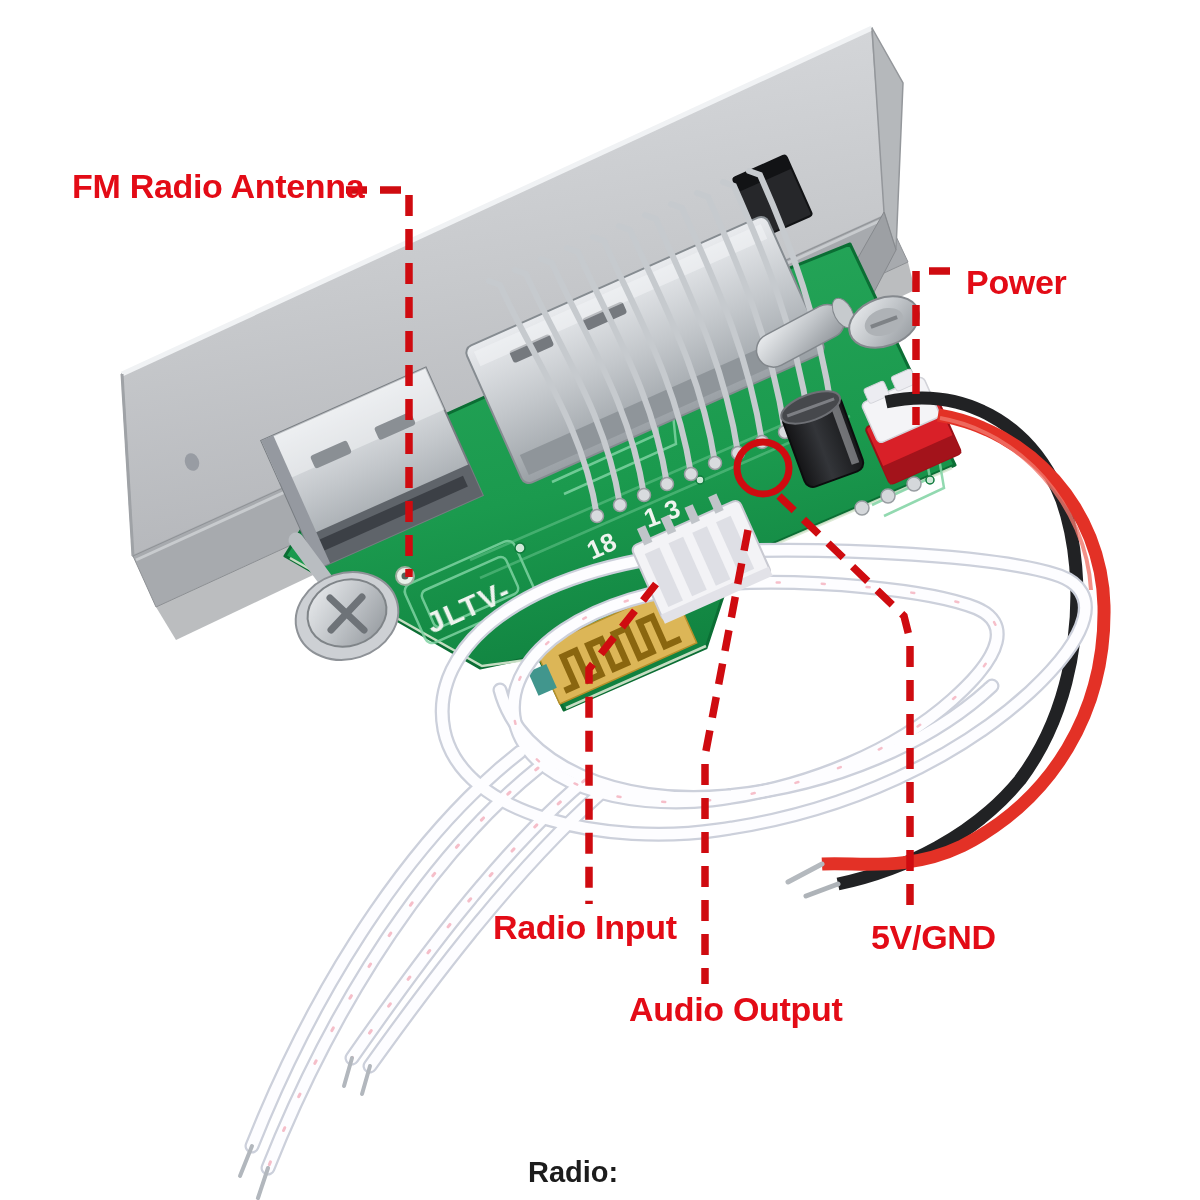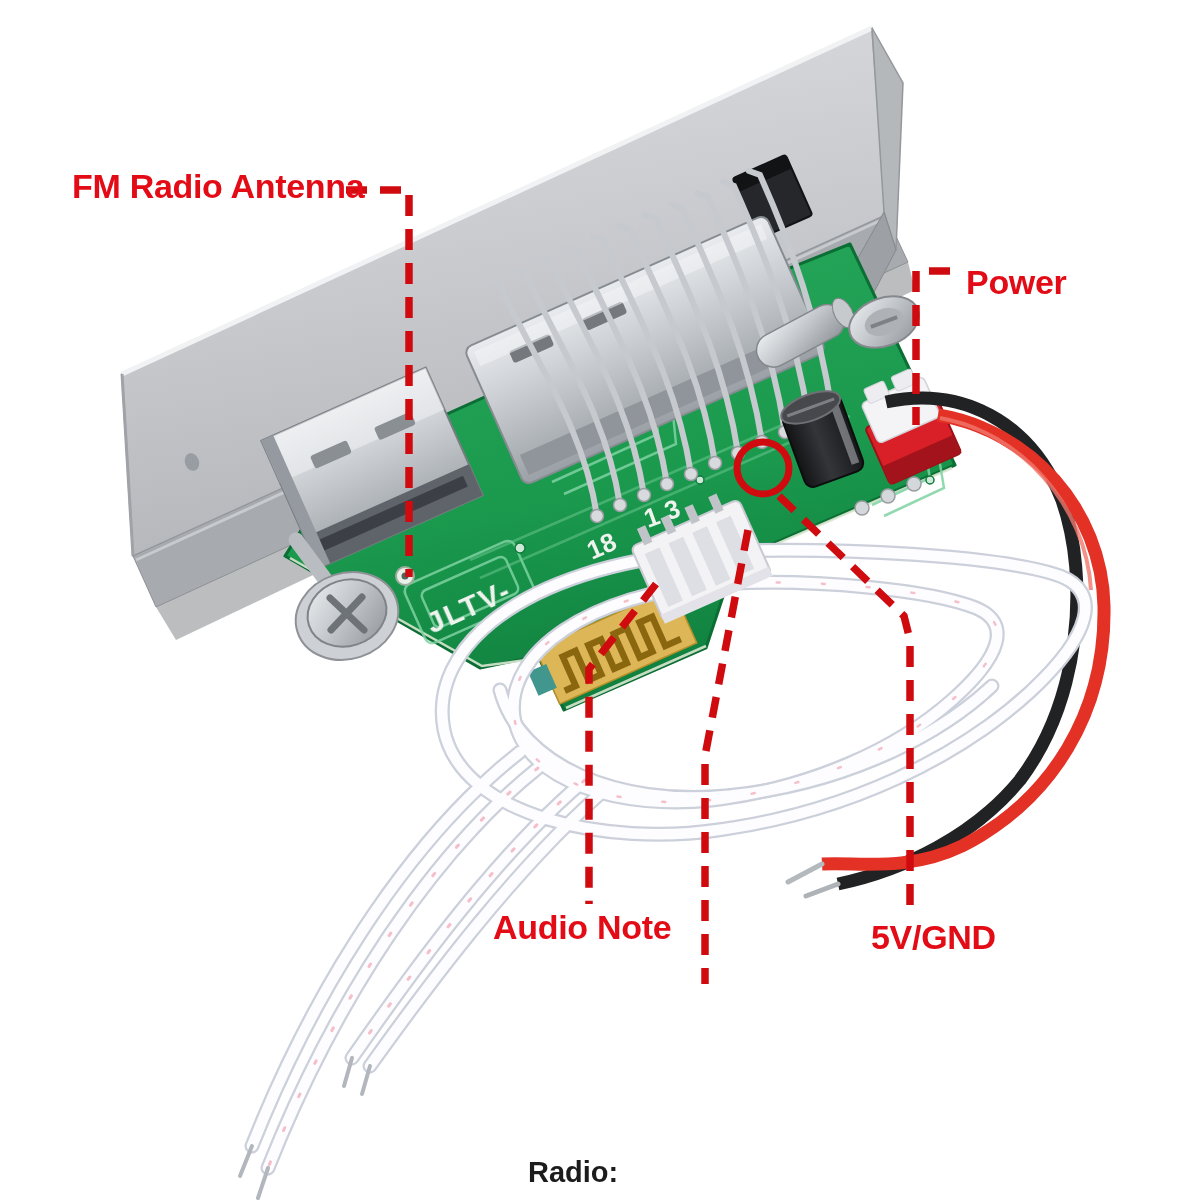--- a/index.html
+++ b/index.html
@@ -247,21 +247,22 @@
       <path d="M950,271 L916,271 L916,425"></path>
       <path d="M656,584 L589,669 L589,904"></path>
       <path d="M748,530 L705,756 L705,984"></path>
       <path d="M779,496 L904,616 L910,640 L910,914"></path>
     </g>
     <circle cx="763" cy="468" r="26" fill="none" stroke="#cf0b10" stroke-width="7"></circle>
   </svg>
 
   <div class="callout lbl-fm">FM Radio Antenna</div>
   <div class="callout lbl-power">Power</div>
-  <div class="callout lbl-ain">Audio Note</div>
+  <div class="callout lbl-ain">Radio Input</div>
+  <div class="callout lbl-aout">Audio Output</div>
   <div class="callout lbl-5v">5V/GND</div>
 
   <div class="note">
     <div>Radio:</div>
     
     
   </div>
 
 </div>
 

